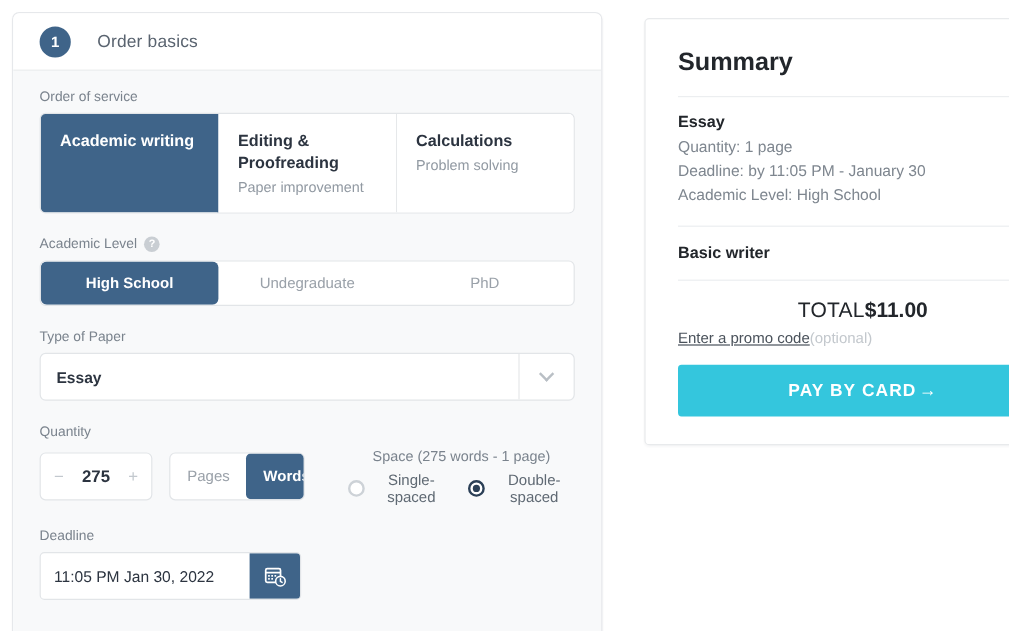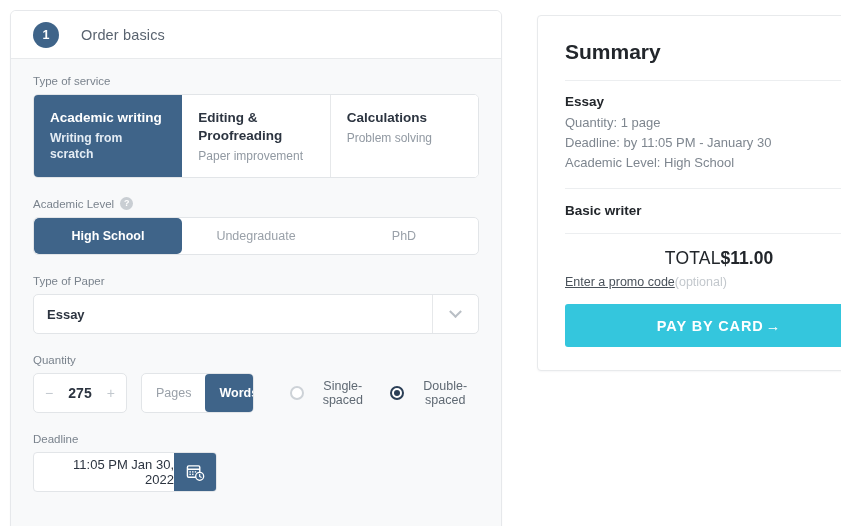--- a/index.html
+++ b/index.html
@@ -185,26 +185,25 @@
   }
   .radio.on { border-color: #2b3f56; }
   .radio.on::after {
     content: ""; width: 6px; height: 6px; border-radius: 50%;
     background: #2b3f56;
   }
 
   
   .deadline-row {
     display: flex; height: 40px;
-    width: 184px;
+    width: 218px;
     border: 1px solid #e2e5e8;
     border-radius: 4px;
     background: #ffffff;
     overflow: hidden;
-    text-align: right;
   }
   .deadline-val {
     flex: 1 1 auto; display: flex; align-items: center;
     padding-left: 11px;
     font-size: 13px; color: #2c3440;
   }
   .cal-btn {
     width: 42px; flex: none;
     background: #3f6489;
     display: flex; align-items: center; justify-content: center;
@@ -269,26 +268,25 @@
   <div class="order-card">
 
     <div class="order-head">
       <div class="step-badge">1</div>
       <div class="order-head-title">Order basics</div>
     </div>
 
     <div class="order-body">
 
       <div class="field-label">
-        <span>Type of service</span>
+        <span>Order of service</span>
       </div>
       <div class="service-row">
         <div class="service-tab active">
           <div class="service-title">Academic writing</div>
-          <div class="service-sub">Writing from scratch</div>
         </div>
         <div class="service-tab">
           <div class="service-title">Editing &amp; Proofreading</div>
           <div class="service-sub">Paper improvement</div>
         </div>
         <div class="service-tab">
           <div class="service-title">Calculations</div>
           <div class="service-sub">Problem solving</div>
         </div>
       </div>
@@ -320,20 +318,21 @@
         <div class="stepper">
           <span class="step-sign">−</span>
           <span class="qty-val">275</span>
           <span class="step-sign">+</span>
         </div>
         <div class="unit-toggle">
           <div class="unit">Pages</div>
           <div class="unit active">Words</div>
         </div>
         <div class="space-block">
+          <div class="space-label">Space (275 words - 1 page)</div>
           <div class="radios">
             <label class="radio-opt">
               <span class="radio"></span>
               <span>Single-spaced</span>
             </label>
             <label class="radio-opt">
               <span class="radio on"></span>
               <span>Double-spaced</span>
             </label>
           </div>

